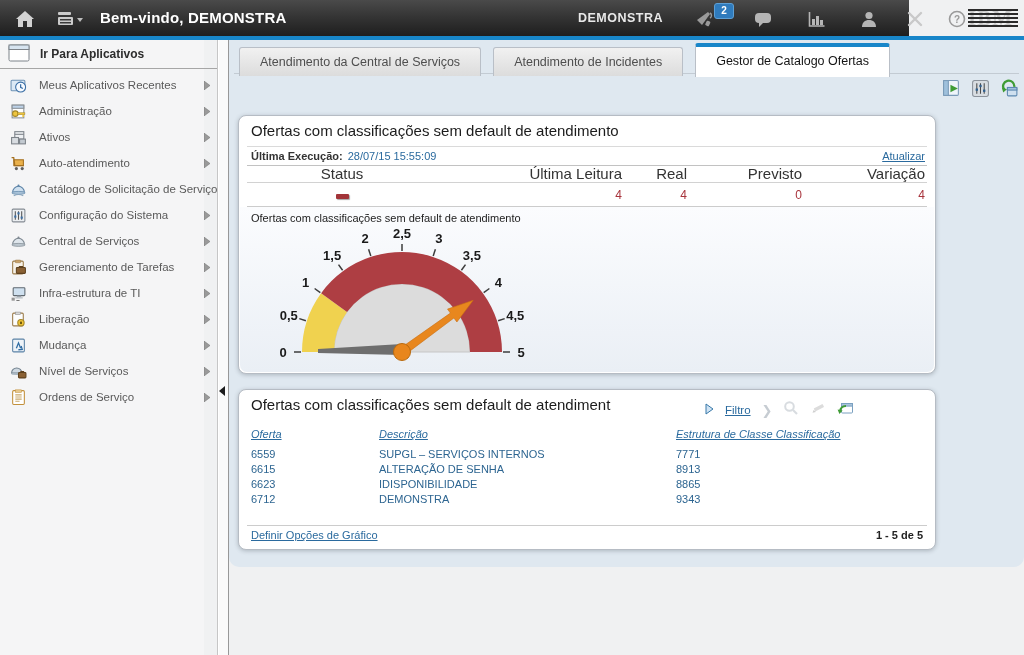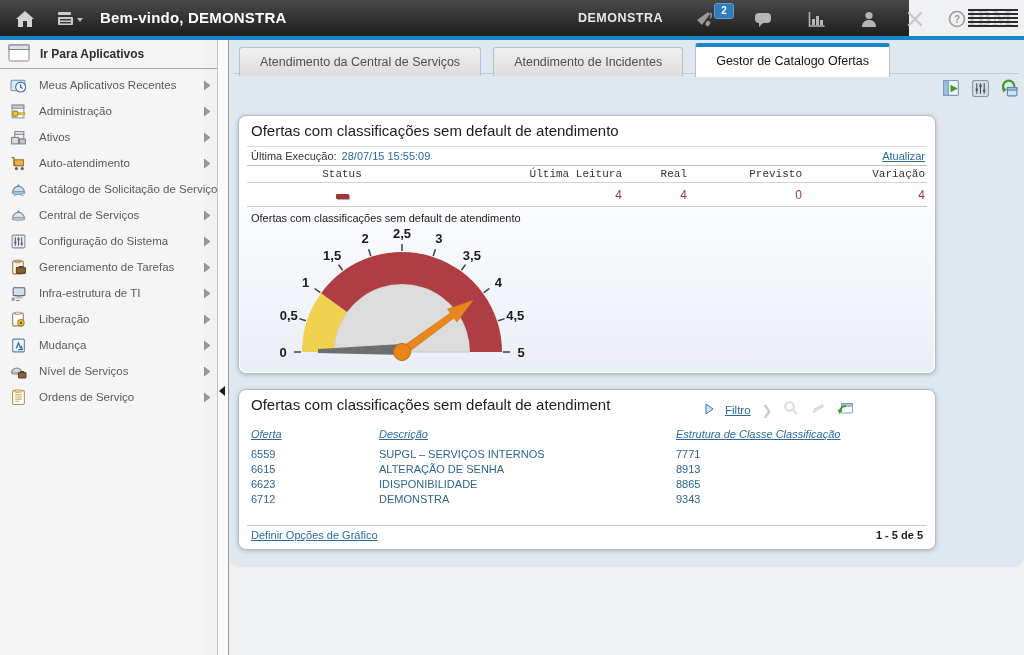--- a/index.html
+++ b/index.html
@@ -56,26 +56,26 @@
   .panel{position:absolute;left:9px;width:696px;background:#fff;border:1px solid #b6bcc4;
        border-radius:8px;box-shadow:0 1px 4px rgba(60,70,80,.3);}
   .panel1{top:75px;height:257px;}
   .panel2{top:349px;height:159px;}
   .p-title{position:absolute;top:6px;left:12px;font-size:15px;color:#1c1c1c;white-space:nowrap;}
   .lnk{color:#2a6a9e;text-decoration:underline;cursor:pointer;}
 
   .exec-row{position:absolute;top:30px;left:8px;right:8px;height:18px;
        border-top:1px solid #dadada;border-bottom:1px solid #c2c2c2;
        display:flex;align-items:center;font-size:11px;color:#333;}
-  .exec-row .lbl{font-weight:normal;margin-left:4px;}
+  .exec-row .lbl{font-weight:bold;margin-left:4px;}
   .exec-row .val{margin-left:5px;color:#2a6a9e;}
   .exec-row .right{margin-left:auto;margin-right:2px;}
 
   .stats-head,.stats-vals{position:absolute;left:8px;right:8px;display:flex;align-items:center;}
-  .stats-head{top:49px;height:17px;font-size:11px;color:#333;border-bottom:1px solid #d2d2d2;font-family:Liberation Mono, monospace;}
+  .stats-head{top:49px;height:17px;font-size:15px;color:#333;border-bottom:1px solid #d2d2d2;}
   .stats-vals{top:67px;height:23px;font-size:12px;color:#a8343c;border-bottom:1px solid #cccccc;}
   .c-status{width:190px;text-align:center;}
   .c-n1{width:185px;text-align:right;}
   .c-n2{width:65px;text-align:right;}
   .c-n3{width:115px;text-align:right;}
   .c-n4{flex:1;text-align:right;padding-right:2px;}
   .dash-ind{display:inline-block;width:13px;height:5px;background:#a23439;border-radius:1px;
        box-shadow:1px 1px 1px rgba(0,0,0,.35);}
 
   .gauge-area{position:absolute;left:1px;right:1px;top:91px;bottom:1px;
@@ -254,43 +254,43 @@
           <span class="si-label">Catálogo de Solicitação de Serviço</span>
           <span class="si-caret">
             <svg width="6" height="9" viewBox="0 0 6 9">
               <polygon points="0,0 6,4.5 0,9" fill="#9a9a9a" stroke="#6e6e6e" stroke-width=".5"></polygon>
             </svg>
           </span>
         </div>
         <div class="side-item">
           <span class="si-icon">
             <svg width="17" height="17" viewBox="0 0 16 16">
-              <path d="M2.5 10.5a5.5 5.5 0 0 1 11 0z" fill="#dfe6ec" stroke="#7d8790"></path>
-              <circle cx="8" cy="4.2" r="1" fill="#7d8790"></circle>
-              <ellipse cx="8" cy="11.2" rx="6.3" ry="1.4" fill="#bcc6ce" stroke="#7d8790" stroke-width=".6"></ellipse>
-            </svg>
-          </span>
-          <span class="si-label">Central de Serviços</span>
-          <span class="si-caret">
-            <svg width="6" height="9" viewBox="0 0 6 9">
-              <polygon points="0,0 6,4.5 0,9" fill="#9a9a9a" stroke="#6e6e6e" stroke-width=".5"></polygon>
-            </svg>
-          </span>
-        </div>
-        <div class="side-item">
-          <span class="si-icon">
-            <svg width="17" height="17" viewBox="0 0 16 16">
               <rect x="2" y="2" width="12" height="12" rx="1" fill="#eceff2" stroke="#858c94"></rect>
               <path d="M5 4v8M8 4v8M11 4v8" stroke="#555"></path>
               <rect x="4" y="8" width="2" height="2" fill="#3a6ea5"></rect>
               <rect x="7" y="5" width="2" height="2" fill="#3a6ea5"></rect>
               <rect x="10" y="9" width="2" height="2" fill="#3a6ea5"></rect>
             </svg>
           </span>
           <span class="si-label">Configuração do Sistema</span>
+          <span class="si-caret">
+            <svg width="6" height="9" viewBox="0 0 6 9">
+              <polygon points="0,0 6,4.5 0,9" fill="#9a9a9a" stroke="#6e6e6e" stroke-width=".5"></polygon>
+            </svg>
+          </span>
+        </div>
+        <div class="side-item">
+          <span class="si-icon">
+            <svg width="17" height="17" viewBox="0 0 16 16">
+              <path d="M2.5 10.5a5.5 5.5 0 0 1 11 0z" fill="#dfe6ec" stroke="#7d8790"></path>
+              <circle cx="8" cy="4.2" r="1" fill="#7d8790"></circle>
+              <ellipse cx="8" cy="11.2" rx="6.3" ry="1.4" fill="#bcc6ce" stroke="#7d8790" stroke-width=".6"></ellipse>
+            </svg>
+          </span>
+          <span class="si-label">Central de Serviços</span>
           <span class="si-caret">
             <svg width="6" height="9" viewBox="0 0 6 9">
               <polygon points="0,0 6,4.5 0,9" fill="#9a9a9a" stroke="#6e6e6e" stroke-width=".5"></polygon>
             </svg>
           </span>
         </div>
         <div class="side-item">
           <span class="si-icon">
             <svg width="17" height="17" viewBox="0 0 16 16">
               <rect x="2.5" y="2" width="10" height="12" rx="1" fill="#f7f2e8" stroke="#9b7b49"></rect>

